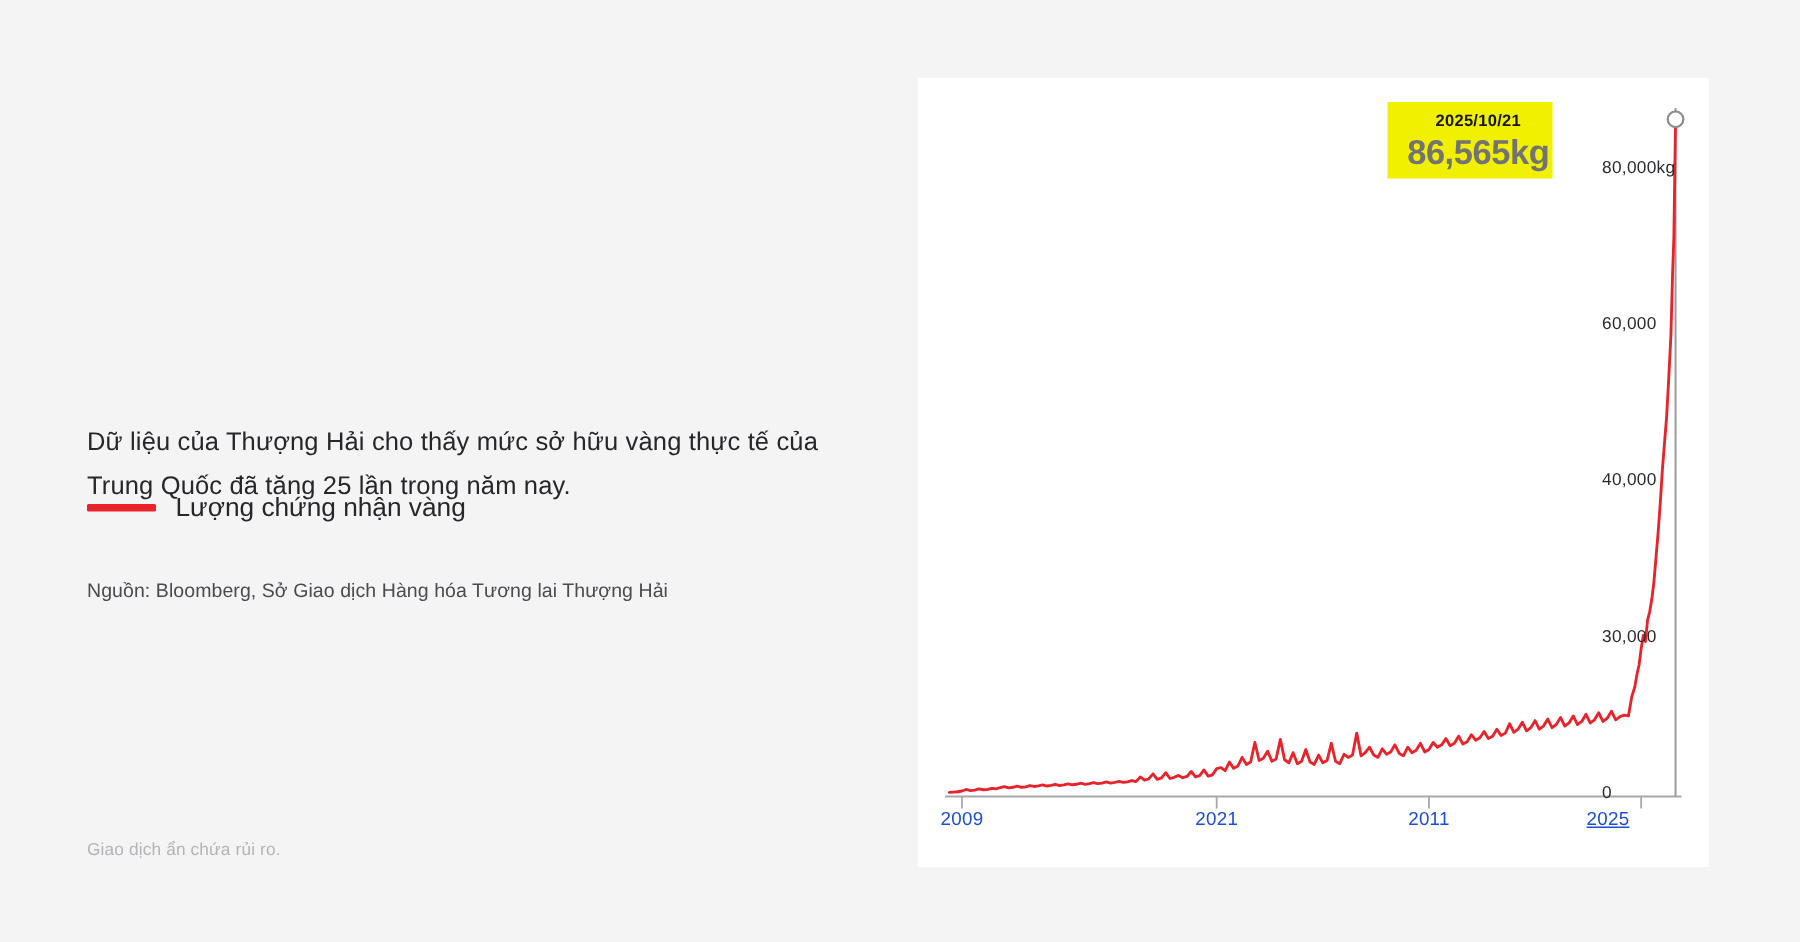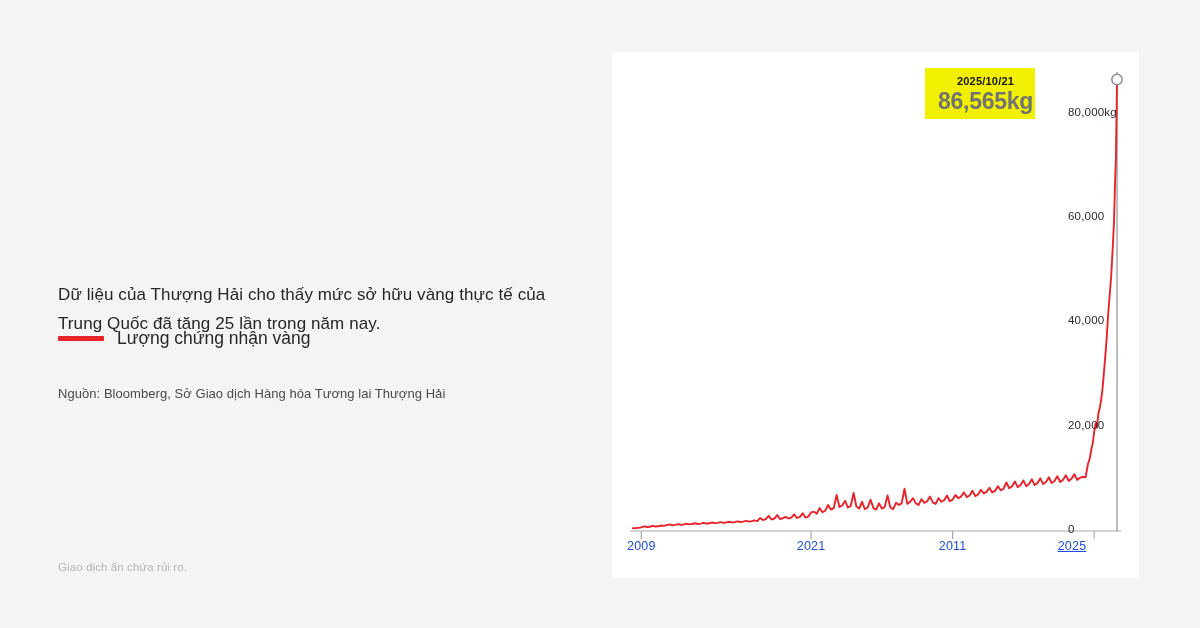--- a/index.html
+++ b/index.html
@@ -182,21 +182,21 @@
         </g>
 
       <line id="ref-vline" x1="505.04" y1="20" x2="505.04" y2="479" stroke="#9a9a9a" stroke-width="1.3"></line>
 
       <polyline id="series-path" fill="none" stroke="#e8232a" stroke-width="1.9" stroke-linejoin="round" stroke-linecap="round" points="20.83,476.29 23.66,476.08 26.49,475.82 29.32,475.35 32.15,474.31 34.98,475.04 37.81,474.72 40.64,473.89 43.47,474.51 46.30,474.31 49.13,473.52 51.96,473.89 54.79,473.16 57.62,472.43 60.45,473.26 63.28,472.85 66.11,472.12 68.94,472.85 71.77,472.53 74.60,471.70 77.43,472.32 80.26,471.96 83.09,471.28 85.92,472.01 88.75,471.59 91.58,470.86 94.41,471.70 97.24,471.28 100.07,470.55 102.90,471.18 105.73,470.86 108.56,470.13 111.39,470.86 114.22,470.45 117.05,469.72 119.88,470.45 122.71,470.13 125.54,469.30 128.37,470.03 131.20,469.61 134.03,468.88 136.86,469.61 139.69,469.19 142.52,468.36 145.35,469.09 148.18,465.96 151.01,468.05 153.84,467.21 156.67,463.87 159.50,467.52 162.33,466.59 165.16,463.09 167.99,467.00 170.82,466.22 173.65,464.92 176.48,466.48 179.31,465.65 182.14,462.31 184.97,465.96 187.80,465.13 190.63,461.27 193.46,465.44 196.29,464.60 199.12,460.43 201.95,459.70 204.78,461.79 207.61,456.05 210.44,460.22 213.27,458.66 216.10,452.92 218.93,457.61 221.76,456.05 224.59,443.01 227.42,455.01 230.25,453.44 233.08,448.75 235.91,455.53 238.74,453.96 241.57,440.92 244.40,454.49 247.23,456.57 250.06,449.79 252.89,457.09 255.72,455.53 258.55,447.70 261.38,456.05 264.21,457.61 267.04,451.36 269.87,456.57 272.70,455.01 275.53,443.53 278.36,455.53 281.19,457.09 284.02,450.83 286.85,452.92 289.68,451.36 292.51,436.75 295.34,451.88 298.17,449.79 301.00,446.14 303.83,451.36 306.66,452.92 309.49,447.18 312.32,450.83 315.15,449.27 317.98,444.57 320.81,450.31 323.64,451.88 326.47,446.14 329.30,449.79 332.13,448.23 334.96,443.53 337.79,449.27 340.62,447.70 343.45,443.01 346.28,446.14 349.11,444.57 351.94,440.40 354.77,445.10 357.60,443.53 360.43,438.84 363.26,444.05 366.09,442.49 368.92,437.79 371.75,441.45 374.58,439.88 377.41,435.71 380.24,440.40 383.07,438.84 385.90,434.14 388.73,438.32 391.56,436.75 394.39,430.49 397.22,436.23 400.05,434.14 402.88,429.45 405.71,435.19 408.54,433.10 411.37,428.41 414.20,434.14 417.03,432.06 419.86,427.36 422.69,433.10 425.52,431.01 428.35,426.32 431.18,432.06 434.01,429.97 436.84,425.28 439.67,431.01 442.50,428.93 445.33,424.23 448.16,429.97 450.99,427.88 453.82,423.19 456.65,428.93 459.48,426.84 462.31,422.15 465.14,427.88 467.97,425.80 470.80,424.75 473.63,425.28 475.89,412.24 477.87,405.98 479.29,397.63 480.70,391.37 482.12,380.42 483.53,371.55 484.95,375.73 486.36,361.64 487.78,355.90 489.19,347.56 490.61,336.08 492.02,319.39 493.44,302.70 494.85,283.40 496.27,260.98 497.68,243.24 499.10,225.51 500.51,199.95 501.93,171.78 503.06,130.58 503.91,106.06 504.47,66.94 505.04,27.48"></polyline>
 
       <circle id="peak-marker" r="5.2" fill="#ffffff" stroke="#8e8e93" stroke-width="1.5" cx="505.04" cy="27.48"></circle>
     </svg>
 
     <div class="y-tick" id="y0" style="top: 471px;">0</div>
-    <div class="y-tick" id="y20" style="top: 366.682px;">20,000</div>
+    <div class="y-tick" id="y20" style="top: 366.682px;">30,000</div>
     <div class="y-tick" id="y40" style="top: 262.364px;">40,000</div>
     <div class="y-tick" id="y60" style="top: 158.045px;">60,000</div>
     <div class="y-tick" id="y80" style="top: 54px;">80,000kg</div>
 
     <div class="x-tick" id="x2009" style="left: 29.3199px;">2009</div>
     <div class="x-tick" id="x2015" style="left: 199.118px;">2021</div>
     <div class="x-tick" id="x2020" style="left: 340.617px;">2011</div>
     <div class="x-tick" id="x2025" style="left: 460px; text-decoration: underline;">2025</div>
 
     <div id="callout-box" style="background: rgb(240, 240, 0); padding-left: 11px;">

